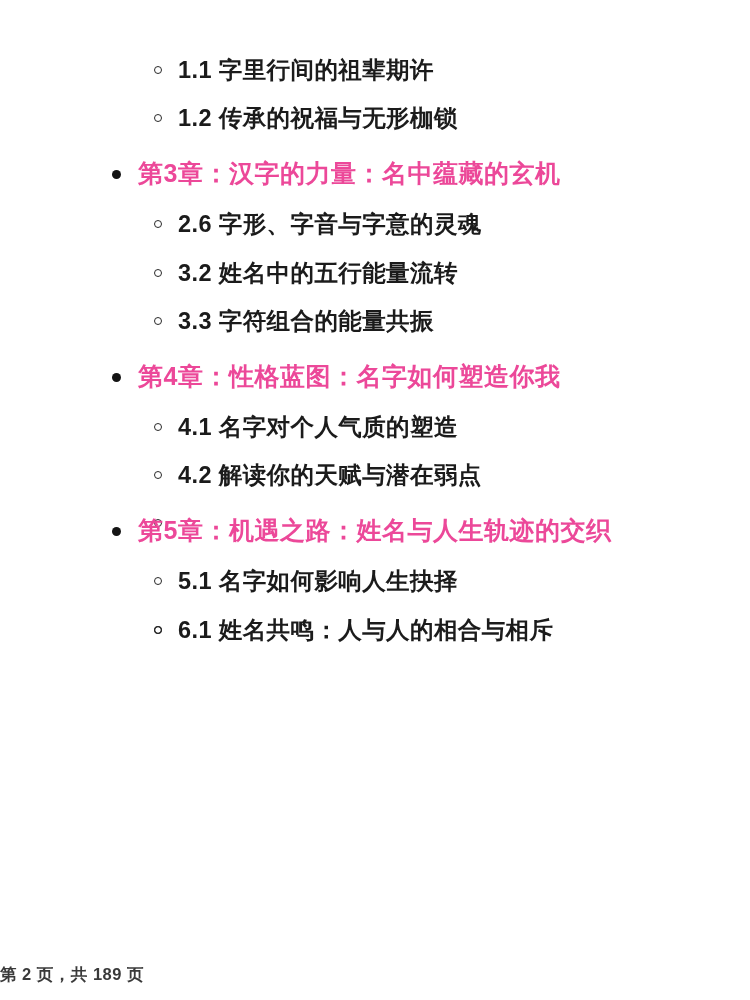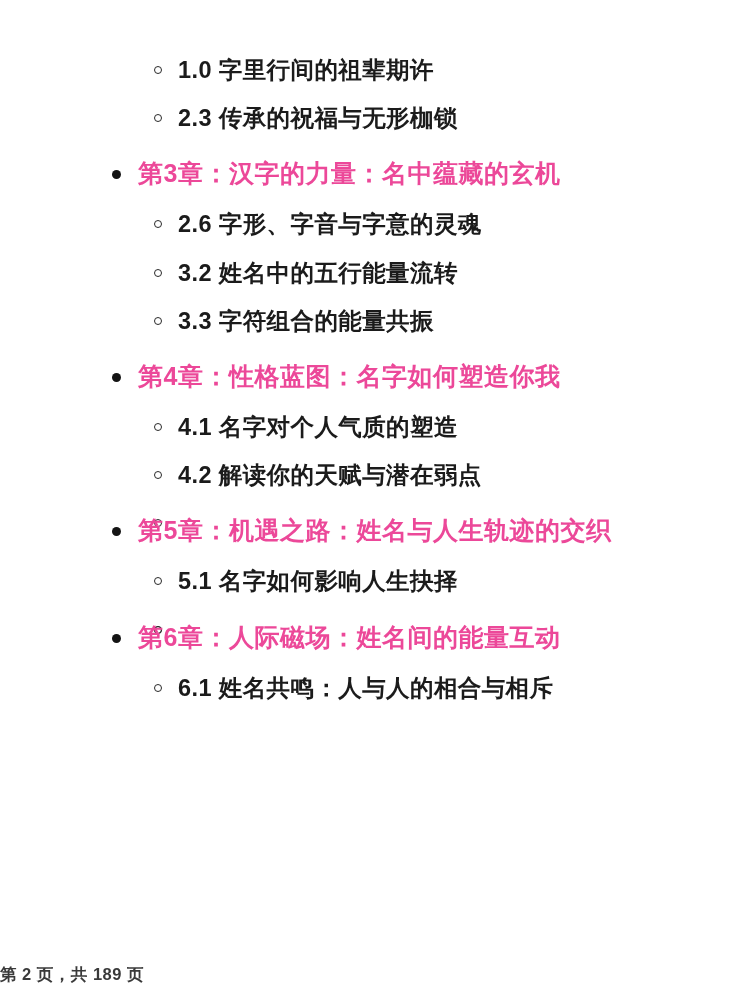--- a/index.html
+++ b/index.html
@@ -79,31 +79,30 @@
     font-weight: bold;
     color: #3a3a3a;
     letter-spacing: 0.5px;
   }
 </style>
 </head>
 <body>
 
 <div class="page">
   <ul class="toc" id="toc-list">
-      <li class="lvl2 spacer-first"><span class="bullet"></span><span>1.0 字里行间的祖辈期许</span></li>
-      <li class="lvl2"><span class="bullet"></span><span>2.3 传承的祝福与无形枷锁</span></li>
+      <li class="lvl2 spacer-first"><span class="bullet"></span><span>1.1 字里行间的祖辈期许</span></li>
+      <li class="lvl2"><span class="bullet"></span><span>1.2 传承的祝福与无形枷锁</span></li>
       <li class="lvl1"><span class="bullet"></span><span>第3章：汉字的力量：名中蕴藏的玄机</span></li>
       <li class="lvl2"><span class="bullet"></span><span>2.6 字形、字音与字意的灵魂</span></li>
       <li class="lvl2"><span class="bullet"></span><span>3.2 姓名中的五行能量流转</span></li>
       <li class="lvl2"><span class="bullet"></span><span>3.3 字符组合的能量共振</span></li>
       <li class="lvl1"><span class="bullet"></span><span>第4章：性格蓝图：名字如何塑造你我</span></li>
       <li class="lvl2"><span class="bullet"></span><span>4.1 名字对个人气质的塑造</span></li>
       <li class="lvl2"><span class="bullet"></span><span>4.2 解读你的天赋与潜在弱点</span></li>
       <li class="lvl2"><span class="bullet"></span></li>
       <li class="lvl1"><span class="bullet"></span><span>第5章：机遇之路：姓名与人生轨迹的交织</span></li>
       <li class="lvl2"><span class="bullet"></span><span>5.1 名字如何影响人生抉择</span></li>
       <li class="lvl2"><span class="bullet"></span></li>
       <li class="lvl2"><span class="bullet"></span></li>
-      <li class="lvl1"><span class="bullet"></span><span>第6章：人际磁场：姓名间的能量互动</span></li>
       <li class="lvl2"><span class="bullet"></span><span>6.1 姓名共鸣：人与人的相合与相斥</span></li>
     </ul>
   <div class="footer">第 2 页，共 189 页</div>
 </div>
 
 </body></html>

